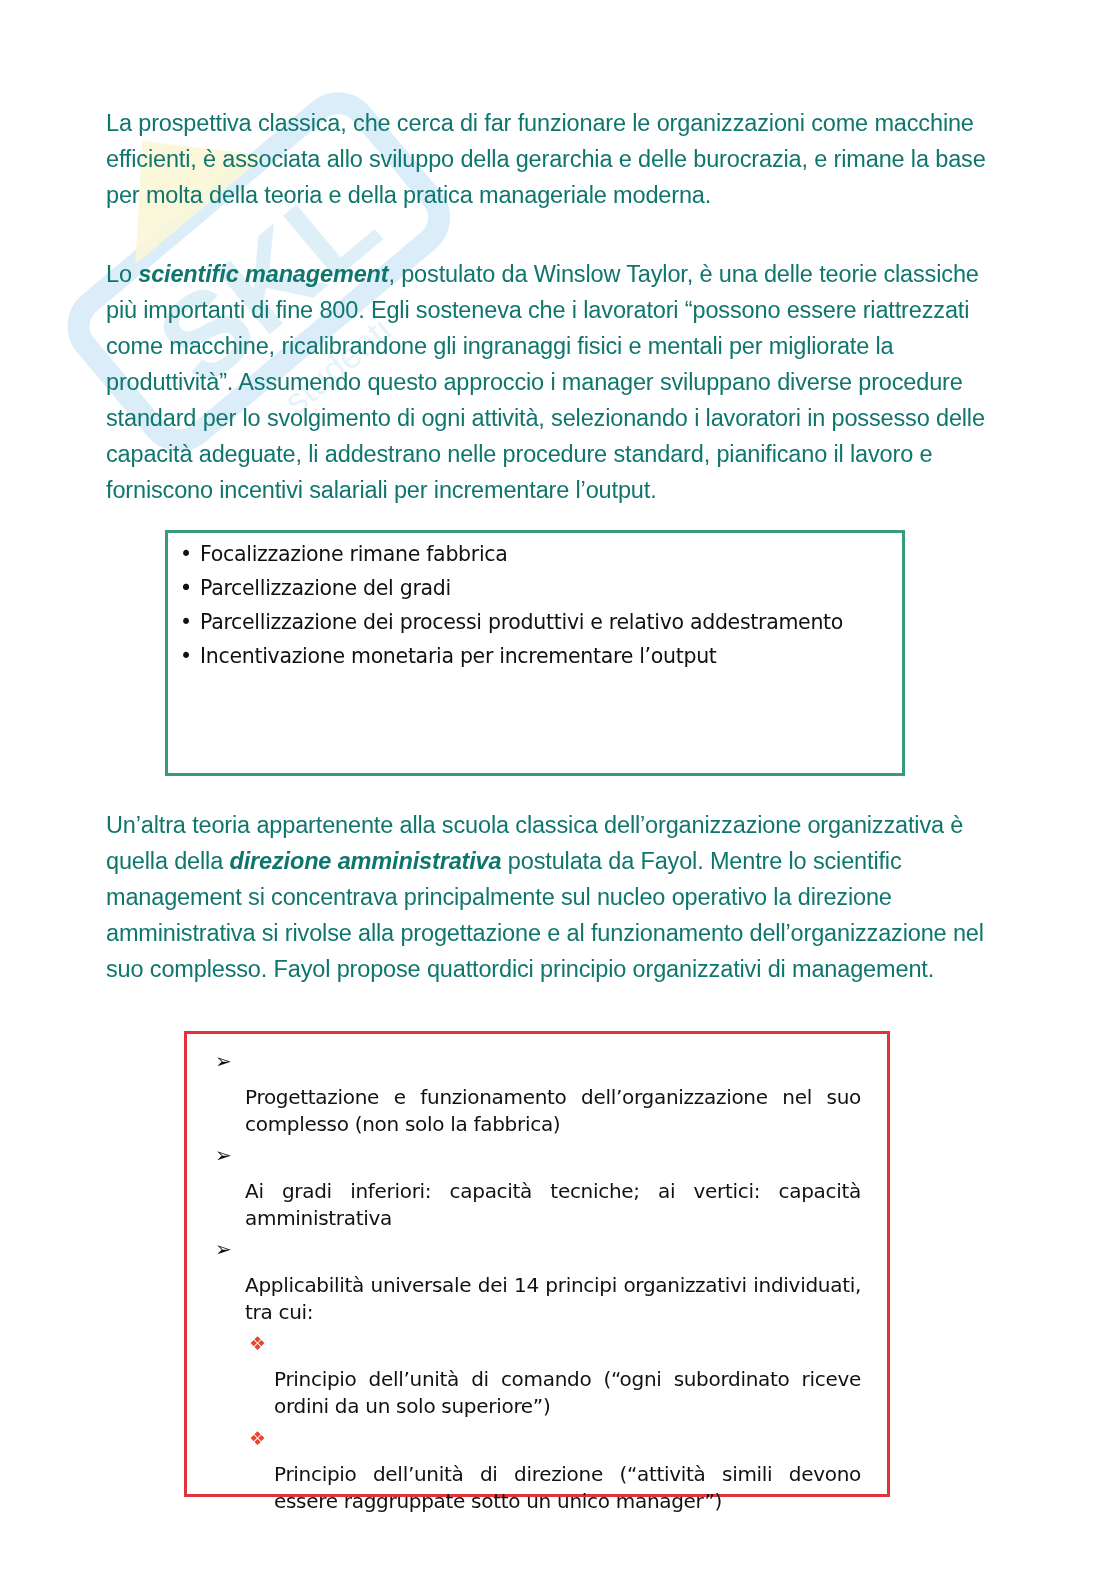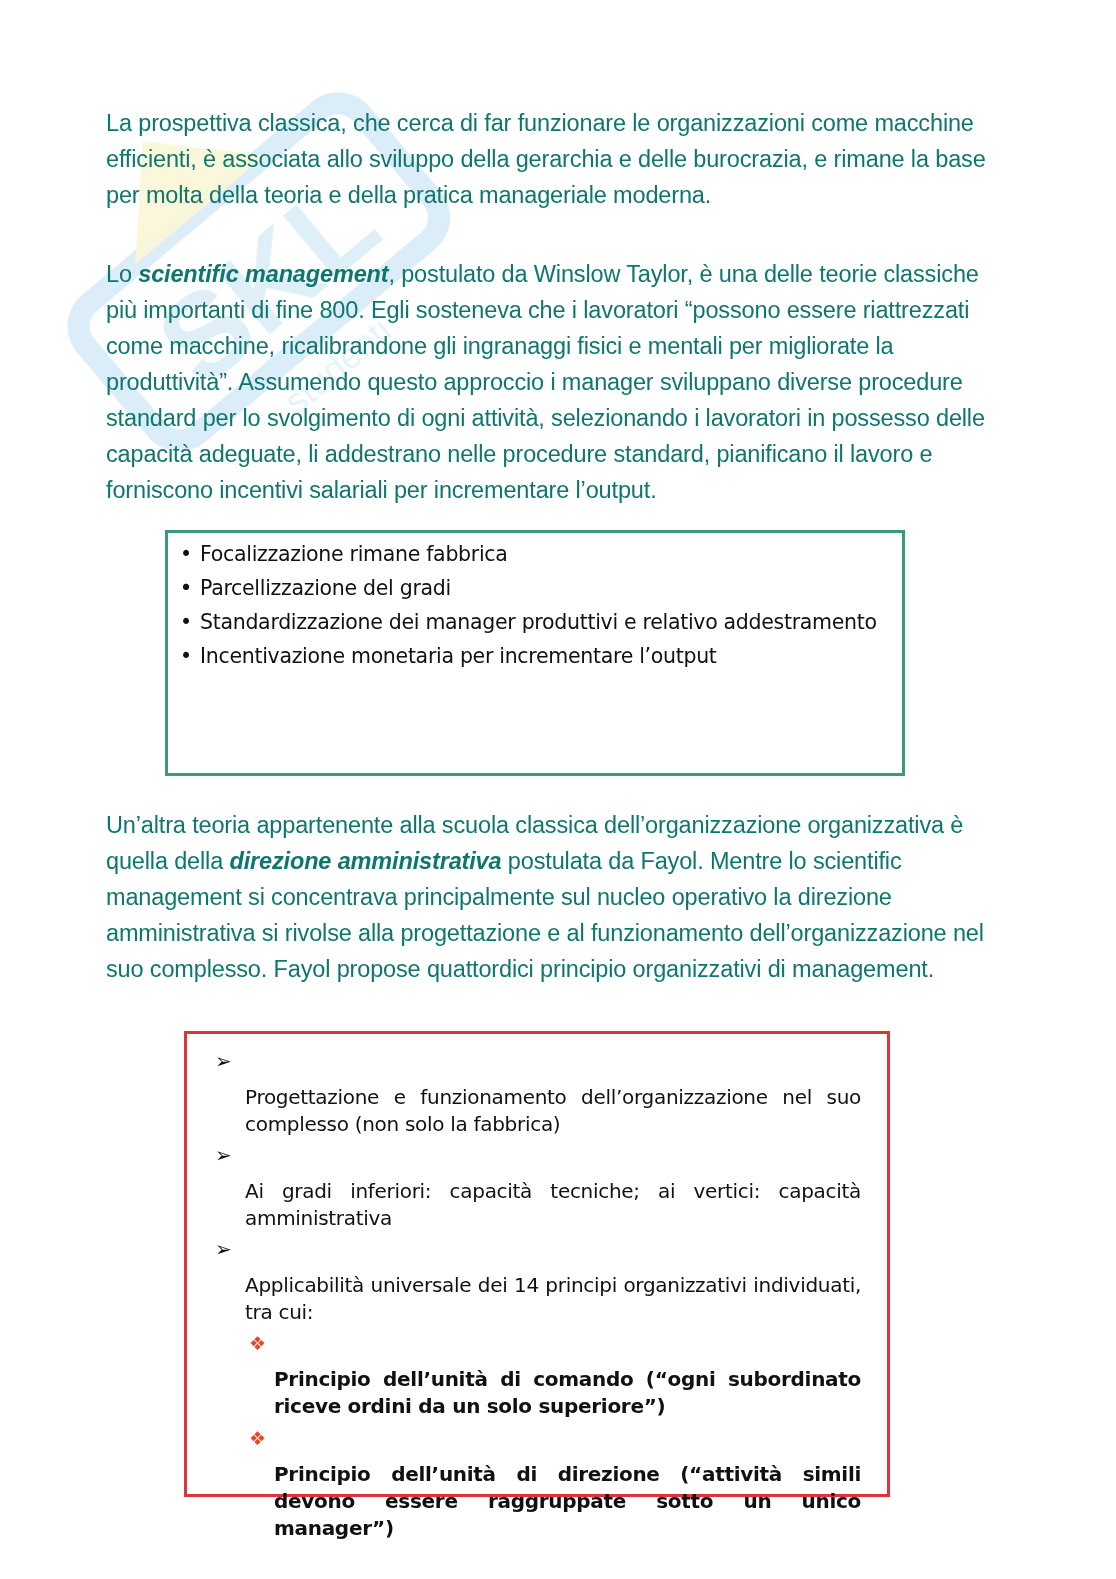--- a/index.html
+++ b/index.html
@@ -25,21 +25,21 @@
                   text-align: justify; letter-spacing: -0.3px; }
   .box-green li .bullet { position: absolute; left: 0; top: 0; }
 
   .box-red { position: absolute; left: 184px; top: 1031px; width: 700px; height: 460px;
              border: 3px solid #e0343c; box-sizing: content-box; }
   .box-red .item { position: absolute; left: 28px; right: 26px; font-family: "DejaVu Sans", sans-serif;
                    font-size: 20px; line-height: 27px; color: #111; letter-spacing: -0.3px; }
   .box-red .item .txt { display: block; padding-left: 30px; text-align: justify; text-align-last: left; margin-top: 36px; }
   .box-red .arrow { position: absolute; left: 0; top: 0; font-size: 20px; color: #111; }
   .box-red .sub { left: 62px; }
-  .box-red .sub .txt { padding-left: 25px; font-weight: bold; }
+  .box-red .sub .txt { padding-left: 25px; }
   .box-red .diamond { position: absolute; left: 0; top: 0; color: #e8472e; font-size: 19px; }
 
   #r1 { top: 14px; }
   #r2 { top: 108px; }
   #r3 { top: 202px; }
   #r4 { top: 296px; }
   #r5 { top: 391px; }
 </style>
 </head>
 <body>
@@ -61,21 +61,21 @@
   <span>Lo </span><b>scientific management</b><span>, postulato da Winslow Taylor, è una delle teorie classiche più importanti di fine 800. Egli sosteneva che i lavoratori “possono essere riattrezzati come macchine, ricalibrandone gli ingranaggi fisici e mentali per migliorate la produttività”. Assumendo questo approccio i manager sviluppano diverse procedure standard per lo svolgimento di ogni attività, selezionando i lavoratori in possesso delle capacità adeguate, li addestrano nelle procedure standard, pianificano il lavoro e forniscono incentivi salariali per incrementare l’output.</span>
 </p>
 
 <div class="box-green">
   <ul>
     <li><span class="bullet">•</span><span>Focalizzazione rimane fabbrica</span></li>
     <li><span class="bullet">•</span></li>
     <li><span class="bullet">•</span><span>Parcellizzazione del gradi</span></li>
     <li style="text-align-last:left;">
         <span class="bullet">•</span>
-        <span style="display:block;text-align:justify;text-align-last:left;">Standardizzazione dei manager produttivi e relativo addestramento</span>
+        <span style="display:block;text-align:justify;text-align-last:left;">Parcellizzazione dei processi produttivi e relativo addestramento</span>
       </li>
     <li><span class="bullet">•</span><span>Incentivazione  monetaria per incrementare l’output</span></li>
   </ul>
 </div>
 
 <p id="p3" class="para">
   <span>Un’altra teoria appartenente alla scuola classica dell’organizzazione organizzativa è quella della </span><b>direzione amministrativa</b><span> postulata da Fayol. Mentre lo scientific management si concentrava principalmente sul nucleo operativo la direzione amministrativa si rivolse alla progettazione e al funzionamento dell’organizzazione nel suo complesso. Fayol propose quattordici principio organizzativi di management.</span>
 </p>
 
 <div class="box-red">

